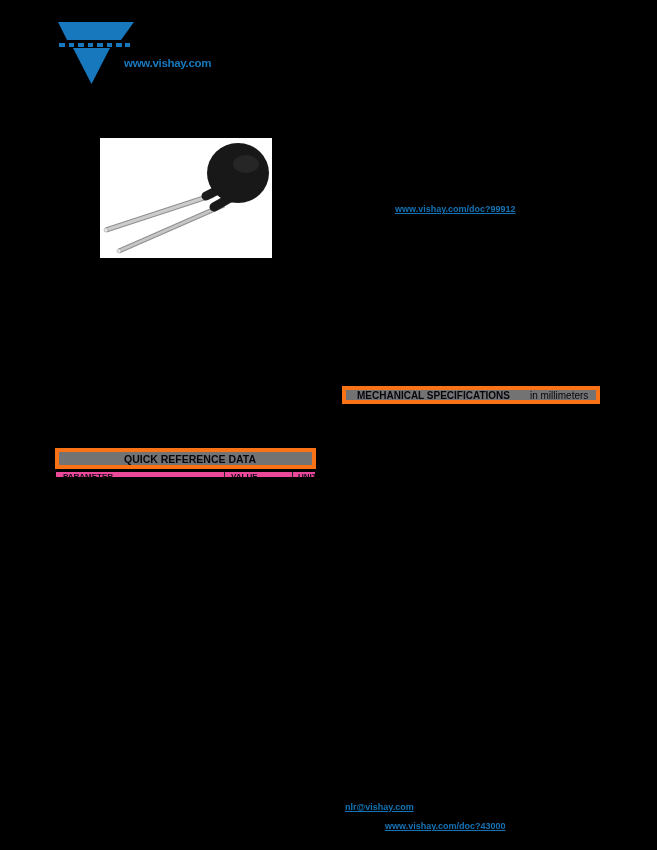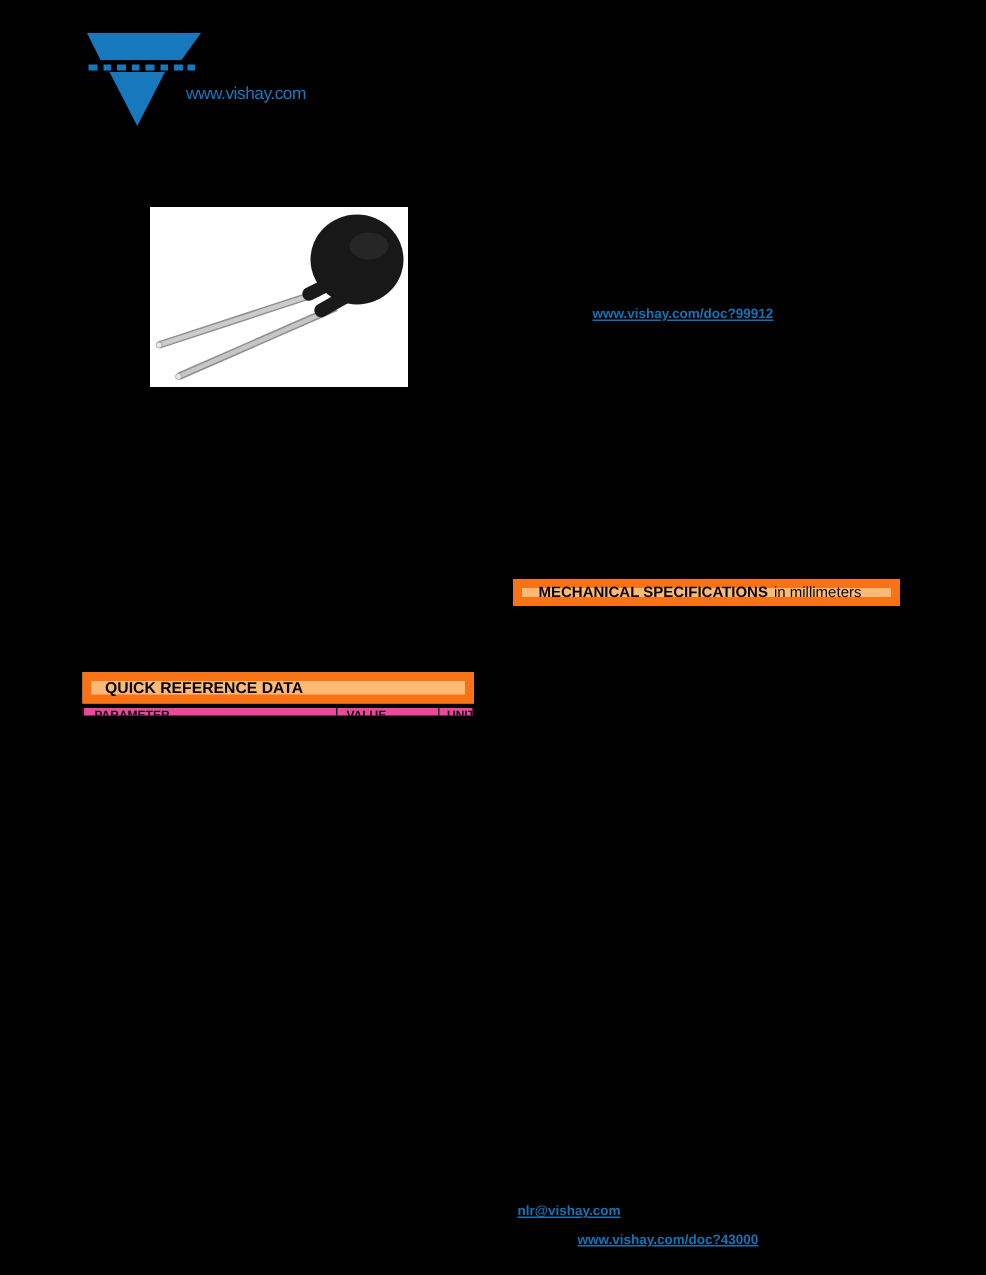--- a/index.html
+++ b/index.html
@@ -5,46 +5,46 @@
   html,body { margin:0; padding:0; background:#000; }
   .page {
     position:relative; width:657px; height:850px; background:#000000;
     overflow:hidden; font-family:"Liberation Sans", sans-serif;
   }
   
   .logo-wordmark { position:absolute; left:58px; top:22px; }
   .logo-triangle { position:absolute; left:73px; top:48px; }
   .site-link {
     position:absolute; left:124px; top:57px;
-    color:#1878be; font-weight:normal; font-size:11.5px; letter-spacing:-0.3px;
+    color:#1878be; font-weight:bold; font-size:11.5px; letter-spacing:-0.3px;
     white-space:nowrap; text-decoration:none;
   }
   
   .photo {
     position:absolute; left:100px; top:138px; width:172px; height:120px;
     background:#ffffff;
   }
   
   .doclink {
     position:absolute; color:#1473b5; font-size:9px; font-weight:bold;
     white-space:nowrap;
   }
   .link-material   { left:395px; top:204px; }
   .link-contact    { left:345px; top:802px; }
   .link-disclaimer { left:385px; top:821px; }
   
   .section-bar {
-    position:absolute; background:#fdba74; border:6px solid #f97316;
+    position:absolute; background:#737373; border:4px solid #f97316;
     color:#06060f; display:flex; align-items:center; white-space:nowrap;
     box-sizing:border-box;
   }
   .bar-mech  { left:342px; top:386px; width:258px; height:18px; padding-left:11px; font-size:10px; }
-  .bar-quick { left:55px;  top:448px; width:261px; height:21px; padding-left:9px;  font-size:10.5px; }
+  .bar-quick { left:55px;  top:448px; width:261px; height:21px; padding-left:9px;  font-size:10.5px;justify-content:center; }
   .bar-bold  { font-weight:bold; }
-  .bar-reg   { font-weight:normal; margin-left:4px; }
+  .bar-reg   { font-weight:normal; margin-left:20px; }
   
   .table-sliver {
     position:absolute; left:55px; top:472px; width:261px; height:5px;
     background:#ec4899; border-left:1px solid #000; border-right:1px solid #000;
     overflow:hidden; box-sizing:border-box;
   }
   .table-sliver .th {
     position:absolute; top:0; font-size:8px; font-weight:bold; color:#0a0a14;
     white-space:nowrap;
   }

